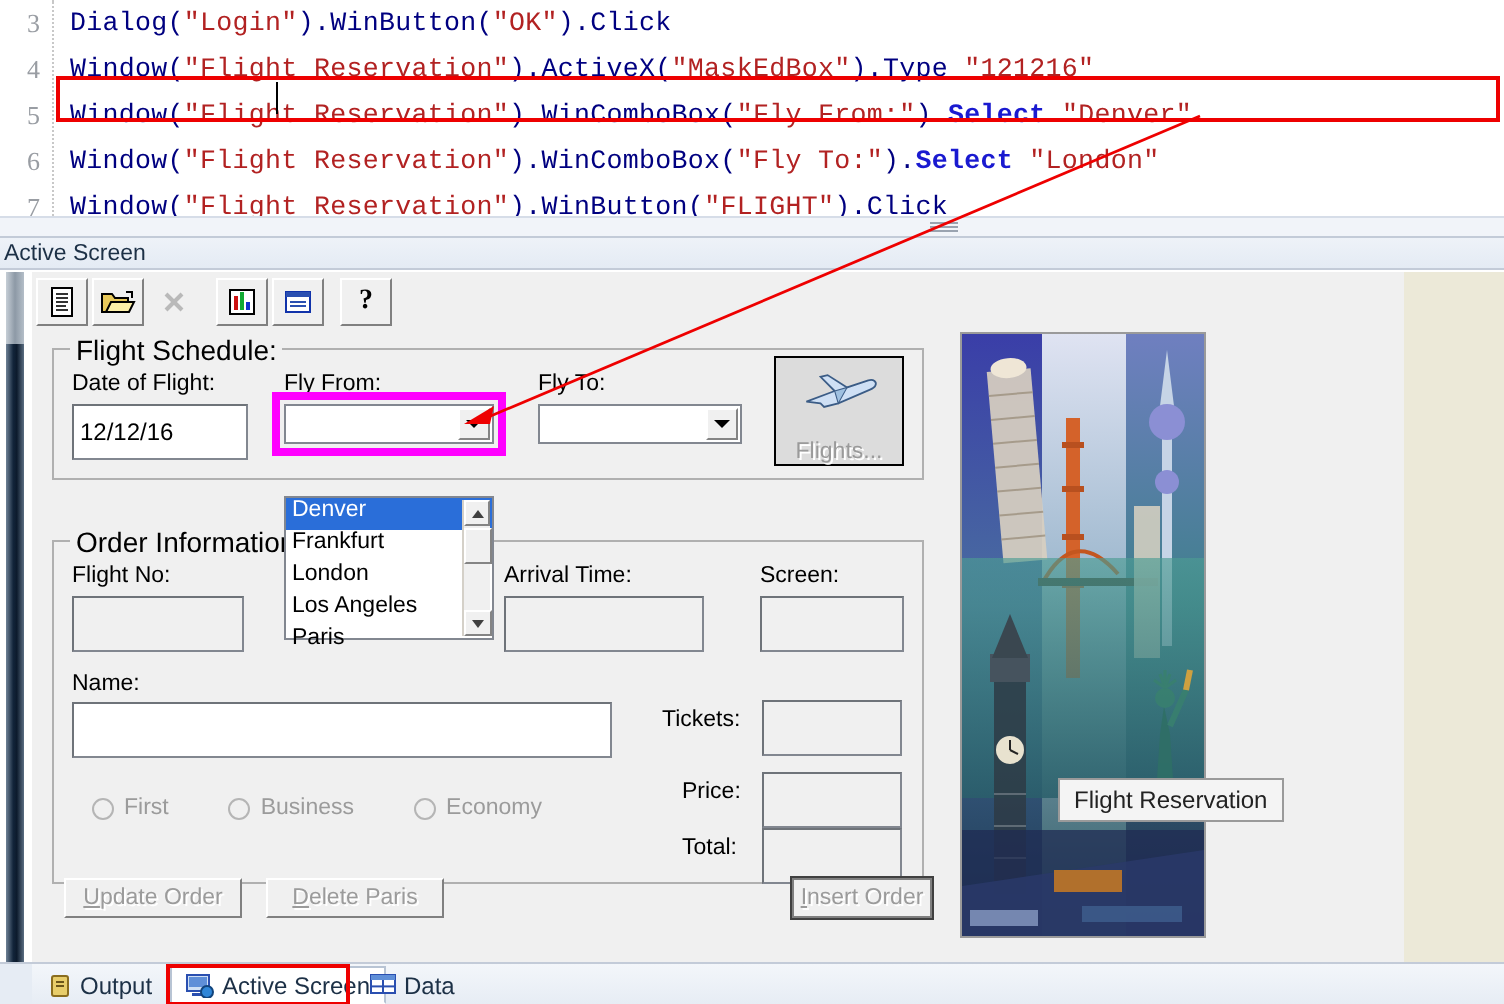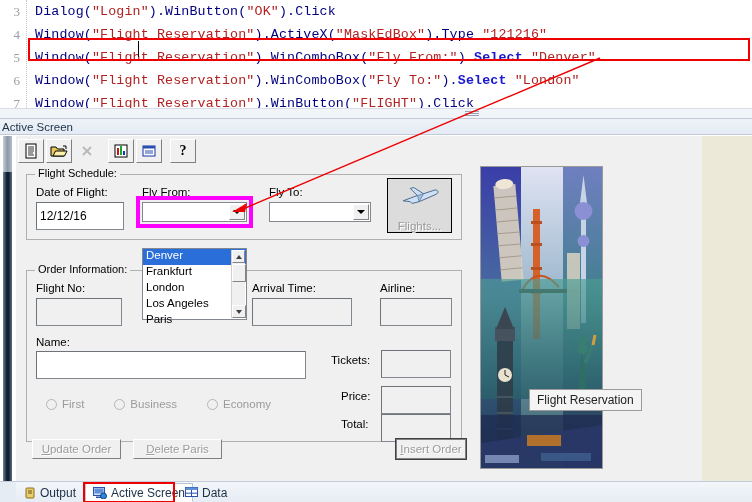--- a/index.html
+++ b/index.html
@@ -167,21 +167,21 @@
   
   .groupbox {
     position: absolute;
     border: 1px solid #b0b0b0;
     box-sizing: border-box;
   }
   .groupbox > .gb-title {
     position: absolute; top: -8px; left: 8px;
     background: #f0f0f0;
     padding: 0 3px;
-    font-size: 11px;
+    font-size: 14px;
     color: #000000;
     white-space: nowrap;
   }
   .fld-label {
     position: absolute;
     font-size: 11.5px;
     color: #000000;
     white-space: nowrap;
   }
 
@@ -531,21 +531,21 @@
         <div class="groupbox" style="left:10px; top:134px; width:436px; height:172px;">
           <span class="gb-title">Order Information:</span>
         </div>
 
         <span class="fld-label" style="left:20px; top:146px;">Flight No:</span>
         <input class="textbox disabled" style="left: 20px; top: 162px; width: 86px; height: 20px;" disabled="" value="">
 
         <span class="fld-label" style="left:236px; top:146px;">Arrival Time:</span>
         <input class="textbox disabled" style="left: 236px; top: 162px; width: 100px; height: 20px;" disabled="" value="">
 
-        <span class="fld-label" style="left:364px; top:146px;">Airline:</span>
+        <span class="fld-label" style="left:364px; top:146px;">Screen:</span>
         <input class="textbox disabled" style="left: 364px; top: 162px; width: 72px; height: 20px;" disabled="" value="">
 
         <span class="fld-label" style="left:20px; top:200px;">Name:</span>
         <input class="textbox" style="left: 20px; top: 215px; width: 270px; height: 20px;" value="">
 
         <div class="radio-row" style="left:30px; top:262px;">
           <label class="radio">
             <span class="dot"></span>
             <span>First</span>
           </label>

